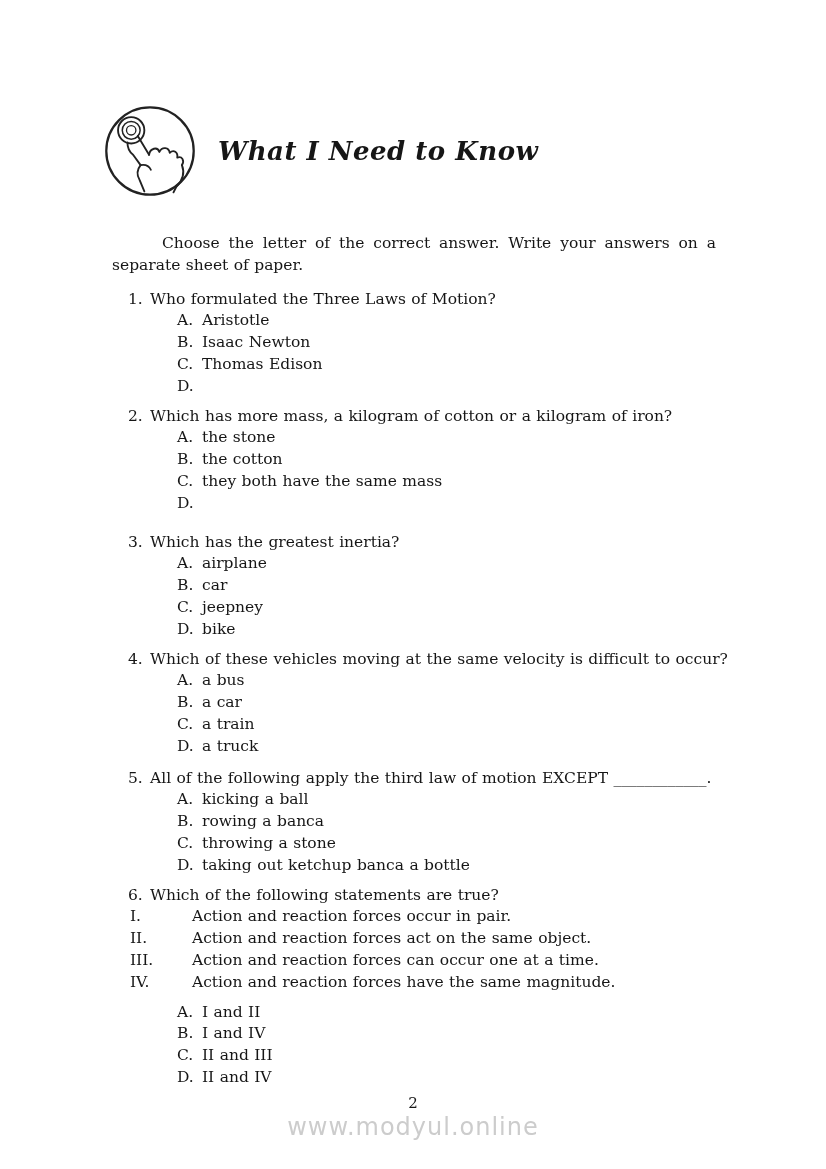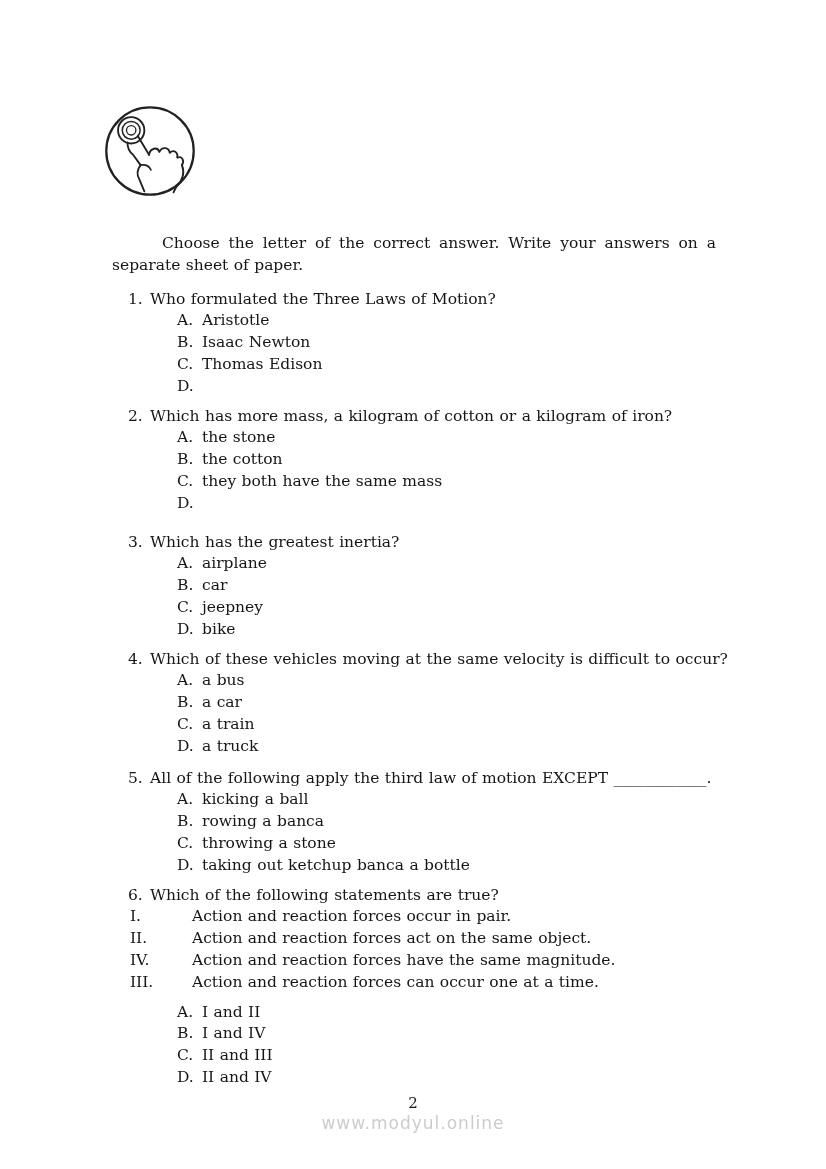--- a/index.html
+++ b/index.html
@@ -63,21 +63,21 @@
     text-align: center;
     font-size: 15px;
   }
   .watermark {
     position: absolute;
     top: 1113px;
     left: 0;
     width: 826px;
     text-align: center;
     font-family: "DejaVu Sans", sans-serif;
-    font-size: 17px;
+    font-size: 24px;
     letter-spacing: 1px;
     color: #cccccc;
   }
 </style>
 </head>
 <body>
 
 <div class="page">
 
   <div class="header-icon">
@@ -88,20 +88,21 @@
       <circle cx="30" cy="28" r="5" stroke-width="1.4"></circle>
       <path d="M26 41 C26 47 28 51 32 54 L40 65" stroke-width="2"></path>
       <path d="M37 34 L49 54" stroke-width="2"></path>
       <path d="M49 54 C50 47 58 45 60 51 C63 45 70 46 71 52 C75 48 80 51 79 57 C84 55 87 60 84 65" stroke-width="2"></path>
       <path d="M84 65 C87 73 85 81 78 88 L75 94" stroke-width="2"></path>
       <path d="M40 65 C36 70 36 76 39 81 L44 93" stroke-width="2"></path>
       <path d="M40 65 C45 64 49 66 51 70" stroke-width="1.8"></path>
     </svg>
   </div>
 
+  <div class="page-title">What I Need to Know</div>
 
   <div class="content">
 
     <p class="intro">Choose the letter of the correct answer. Write your answers on a separate sheet of paper.</p>
 
     <div class="question">
       <div class="q-line">
         <span class="q-num">1.</span>
         <span class="q-text">Who formulated the Three Laws of Motion?</span>
       </div>
@@ -220,27 +221,27 @@
       </div>
       <div class="stmt">
         <span class="stmt-num">I.</span>
         <span>Action and reaction forces occur in pair.</span>
       </div>
       <div class="stmt">
         <span class="stmt-num">II.</span>
         <span>Action and reaction forces act on the same object.</span>
       </div>
       <div class="stmt">
+        <span class="stmt-num">III.</span>
+        <span>Action and reaction forces can occur one at a time.</span>
+      </div>
+      <div class="stmt">
         <span class="stmt-num">IV.</span>
         <span>Action and reaction forces have the same magnitude.</span>
       </div>
-      <div class="stmt">
-        <span class="stmt-num">III.</span>
-        <span>Action and reaction forces can occur one at a time.</span>
-      </div>
       <div class="q6-options">
         <div class="opt">
           <span class="opt-letter">A.</span>
           <span>I and II</span>
         </div>
         <div class="opt">
           <span class="opt-letter">B.</span>
           <span>I and IV</span>
         </div>
         <div class="opt">

